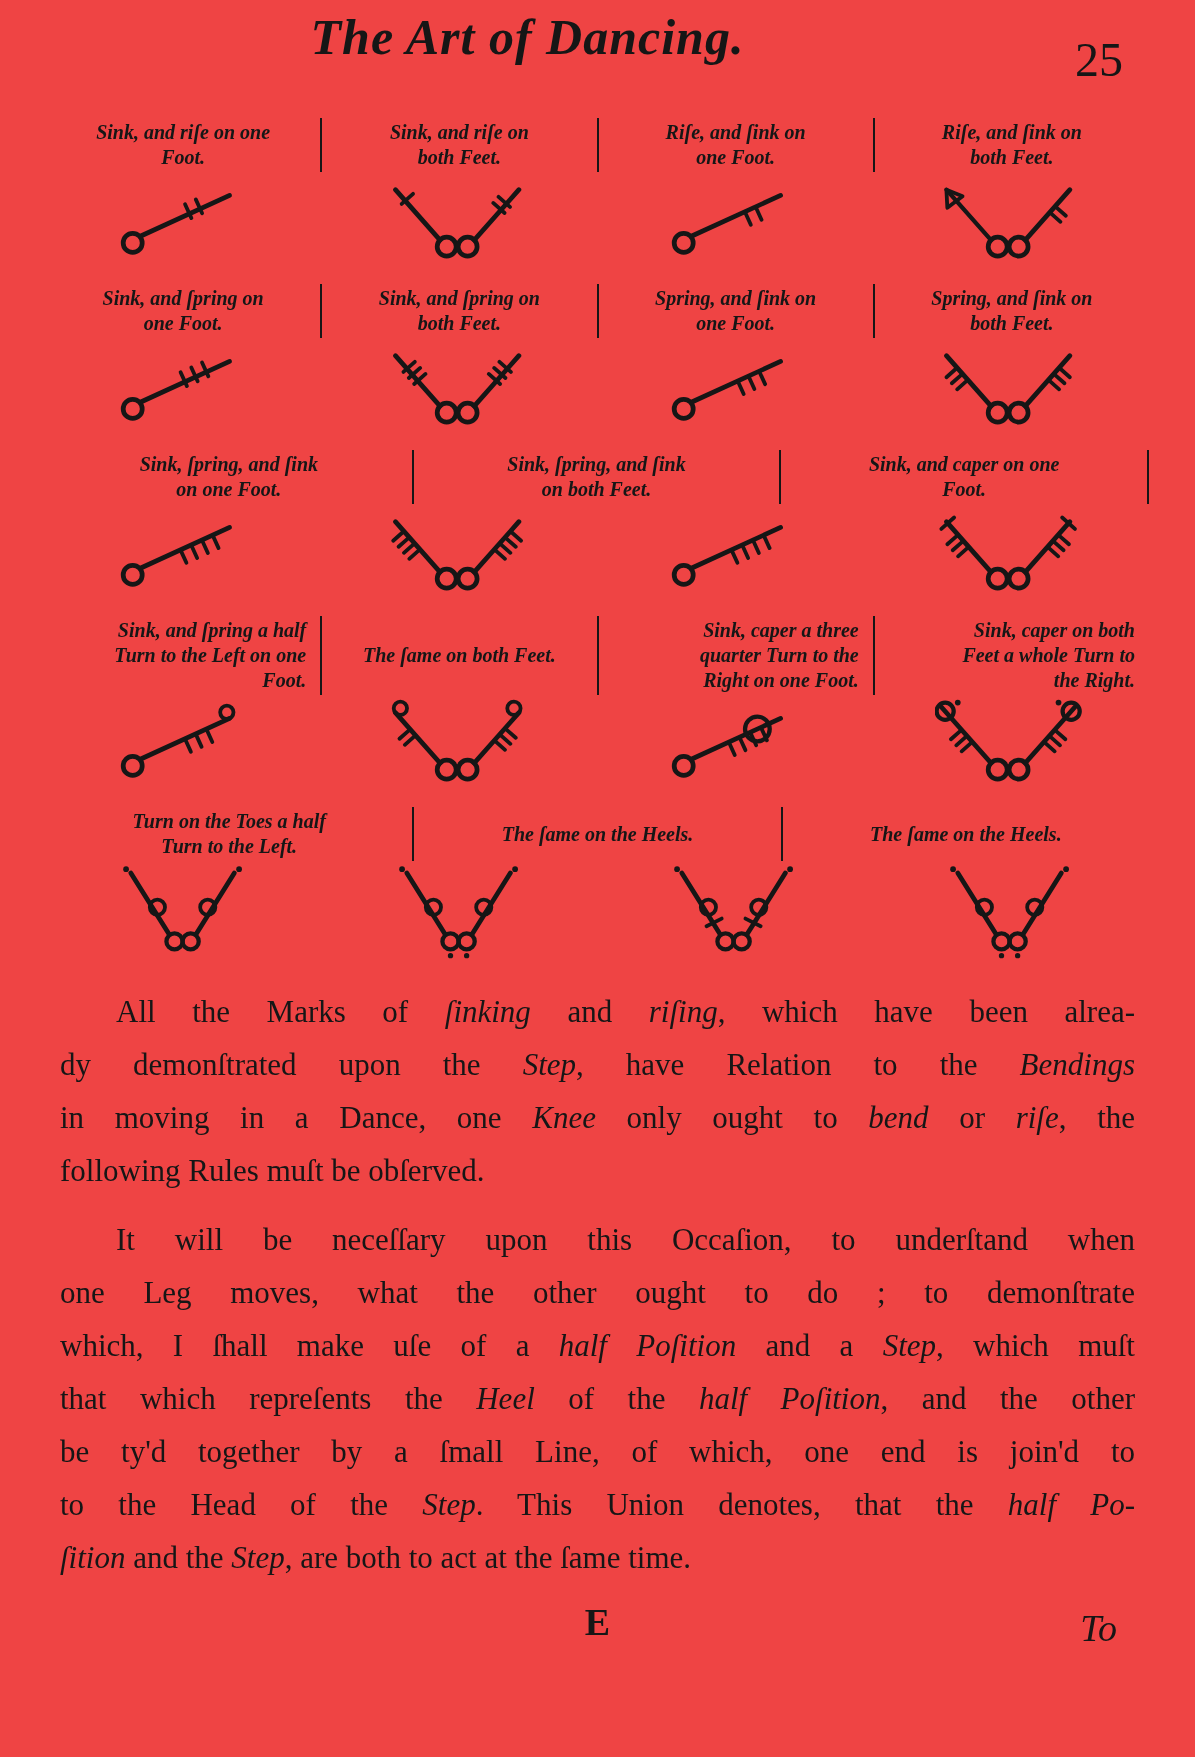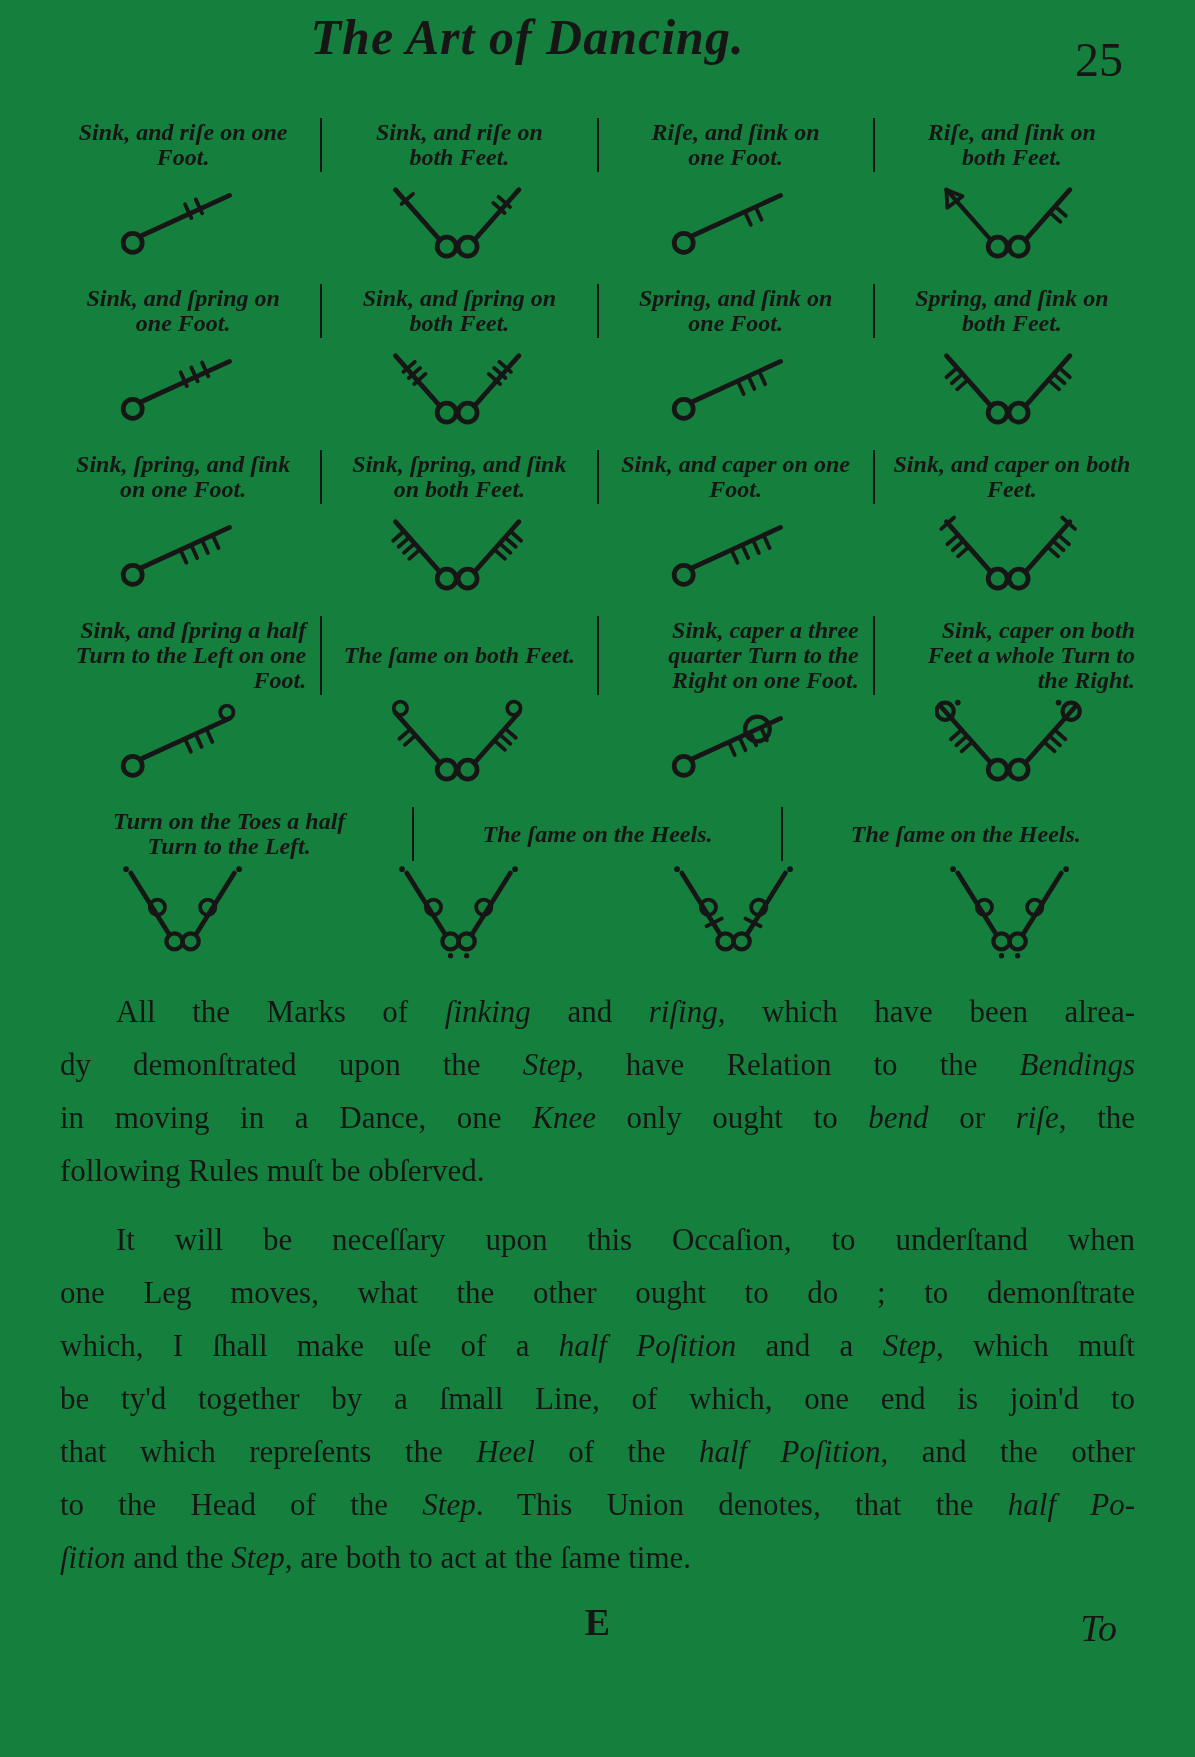--- a/index.html
+++ b/index.html
@@ -1,34 +1,34 @@
 <!DOCTYPE html>
 <html><head>
 <meta charset="utf-8">
 <style>
   html,body{margin:0;padding:0;background:#e8e8e8;}
   .page{
     width:1195px;height:1757px;box-sizing:border-box;margin:0 auto;
-    background:#15803d;color:#161616;position:relative;overflow:hidden;
+    background:#ef4444;color:#161616;position:relative;overflow:hidden;
     font-family:"Liberation Serif","DejaVu Serif",serif;
   }
   
   .head{position:relative;text-align:center;padding-top:8px;height:96px;}
   .title{
     display:inline-block;margin:0;transform:translateX(-70px);
     font-size:50px;font-style:italic;font-weight:bold;letter-spacing:1px;
   }
   .pnum{position:absolute;right:72px;top:32px;font-size:48px;}
   
   .ntable{padding:0 46px;}
   .lrow{display:flex;align-items:stretch;margin:14px 0 2px;}
   .lcell{
     flex:1;display:flex;flex-direction:column;justify-content:center;
     text-align:center;padding:2px 14px;box-sizing:border-box;
-    font-style:italic;font-weight:bold;font-size:24px;line-height:25px;
+    font-style:italic;font-weight:bold;font-size:20px;line-height:25px;
   }
   .lcell.al{text-align:left;align-items:flex-end;}
   .vr{border-right:2.5px solid #161616;}
   .srow{display:flex;margin:2px 0 6px;}
   .scell{flex:1;display:flex;justify-content:center;align-items:center;}
   svg.fig{width:152px;height:96px;}
   
   .bodytext{margin-top:26px;padding:0 44px;font-size:31px;line-height:53px;}
   .tline{text-align:justify;text-align-last:justify;-moz-text-align-last:justify;white-space:normal;}
   .tline.last{text-align-last:left;-moz-text-align-last:left;}
@@ -179,24 +179,20 @@
           <div>on one Foot.</div>
         </div>
         <div class="lcell vr">
           <div>Sink, ſpring, and ſink</div>
           <div>on both Feet.</div>
         </div>
         <div class="lcell vr">
           <div>Sink, and caper on one</div>
           <div>Foot.</div>
         </div>
-        <div class="lcell">
-          <div>Sink, and caper on both</div>
-          <div>Feet.</div>
-        </div>
       </div>
       <div class="srow">
         <div class="scell">
           <svg viewBox="0 0 160 100" class="fig">
             <circle cx="26" cy="72" r="10" fill="none" stroke="#161616" stroke-width="5"></circle>
             <line x1="34" y1="65" x2="128" y2="22" stroke="#161616" stroke-width="5" stroke-linecap="round"></line>
             <line x1="77.13197674637243" y1="47.46873986416297" x2="82.5398255977932" y2="59.29054898122231" stroke="#161616" stroke-width="4" stroke-linecap="round"></line>
             <line x1="88.41197674637243" y1="42.308739864162966" x2="93.8198255977932" y2="54.130548981222304" stroke="#161616" stroke-width="4" stroke-linecap="round"></line>
             <line x1="99.69197674637242" y1="37.14873986416297" x2="105.09982559779318" y2="48.97054898122231" stroke="#161616" stroke-width="4" stroke-linecap="round"></line>
             <line x1="110.97197674637242" y1="31.98873986416297" x2="116.37982559779319" y2="43.810548981222304" stroke="#161616" stroke-width="4" stroke-linecap="round"></line>
@@ -395,22 +391,22 @@
     <div class="para">
         <div class="tline ind"><span>All the Marks of </span><i>ſinking</i><span> and </span><i>riſing</i><span>, which have been alrea-</span></div>
         <div class="tline"><span>dy demonſtrated upon the </span><i>Step</i><span>, have Relation to the </span><i>Bendings</i></div>
         <div class="tline"><span>in moving in a Dance, one </span><i>Knee</i><span> only ought to </span><i>bend</i><span> or </span><i>riſe</i><span>, the</span></div>
         <div class="tline last"><span>following Rules muſt be obſerved.</span></div>
       </div>
     <div class="para">
         <div class="tline ind"><span>It will be neceſſary upon this Occaſion, to underſtand when</span></div>
         <div class="tline"><span>one Leg moves, what the other ought to do ;  to demonſtrate</span></div>
         <div class="tline"><span>which, I ſhall make uſe of a </span><i>half Poſition</i><span> and a </span><i>Step</i><span>, which muſt</span></div>
+        <div class="tline"><span>that which repreſents the </span><i>Heel</i><span> of the </span><i>half Poſition</i><span>, and the other</span></div>
         <div class="tline"><span>be ty'd together by a ſmall Line, of which, one end is join'd to</span></div>
-        <div class="tline"><span>that which repreſents the </span><i>Heel</i><span> of the </span><i>half Poſition</i><span>, and the other</span></div>
         <div class="tline"><span>to the Head of the </span><i>Step</i><span>.  This Union denotes, that the </span><i>half Po-</i></div>
         <div class="tline last"><i>ſition</i><span> and the </span><i>Step</i><span>, are both to act at the ſame time.</span></div>
       </div>
   </section>
 
   <footer class="foot">
     <div class="sig">E</div>
     <div class="catch">To</div>
   </footer>
 </div>

